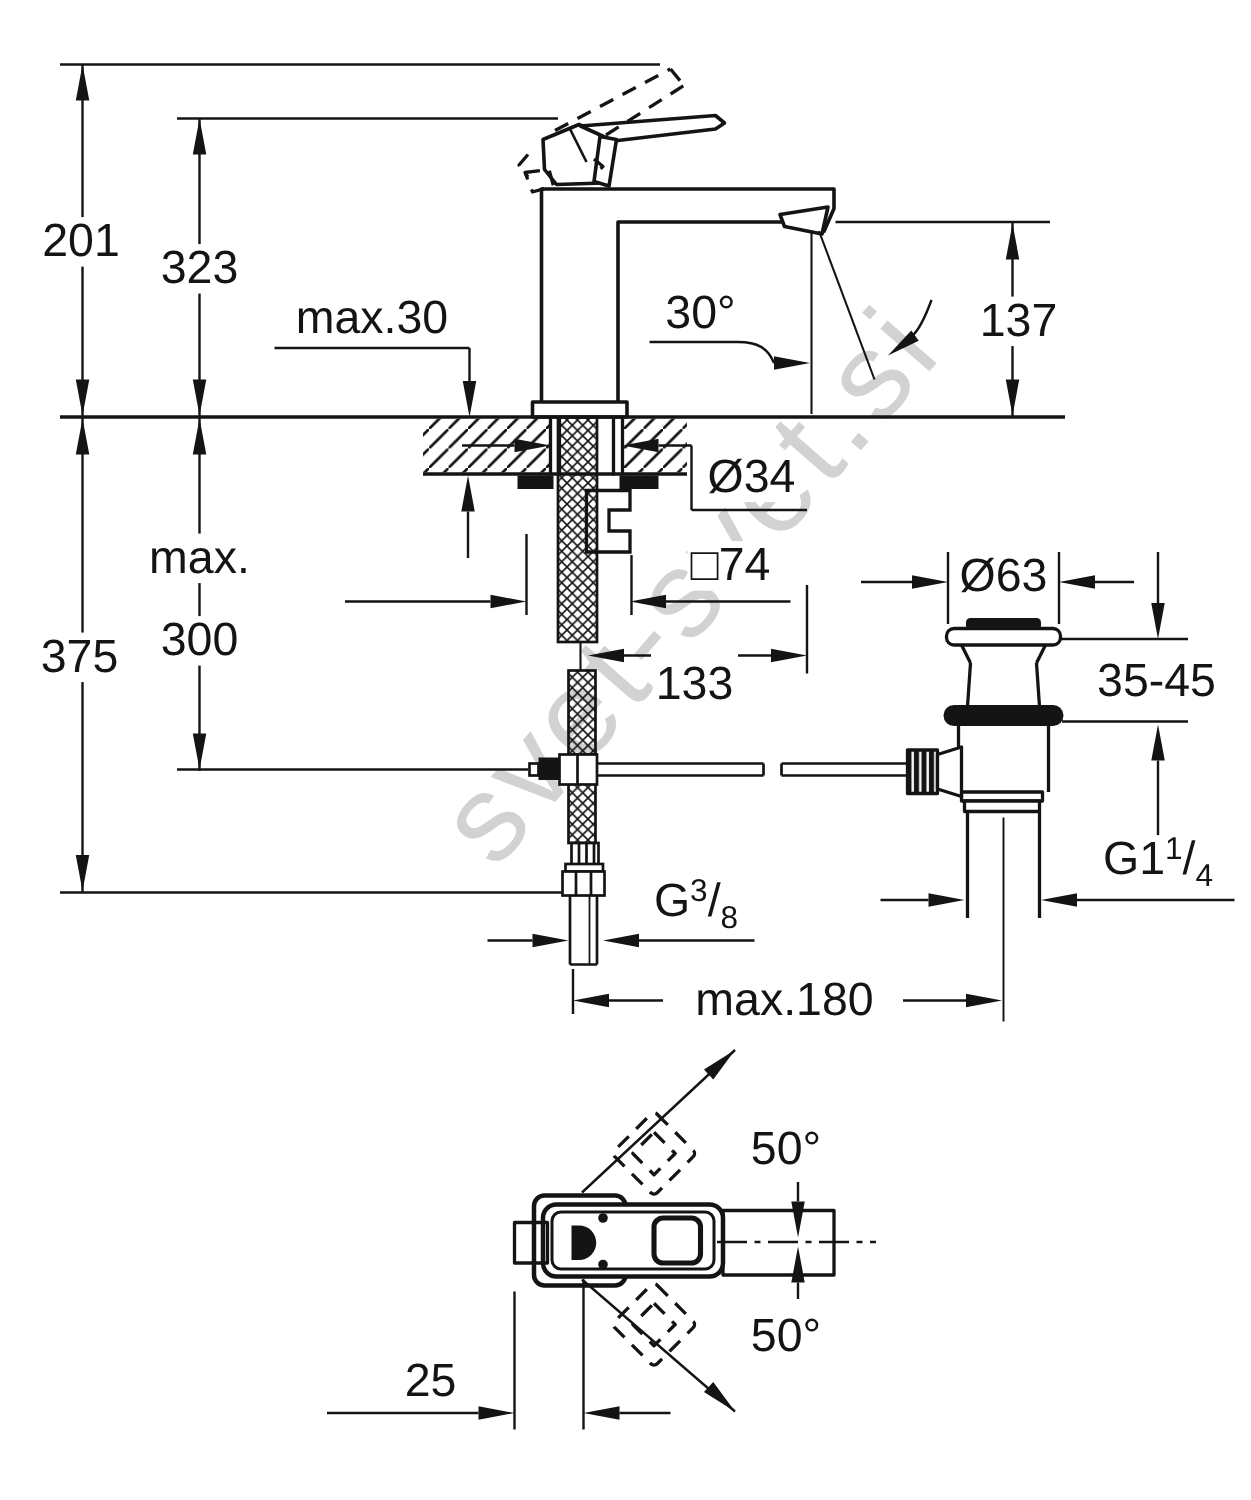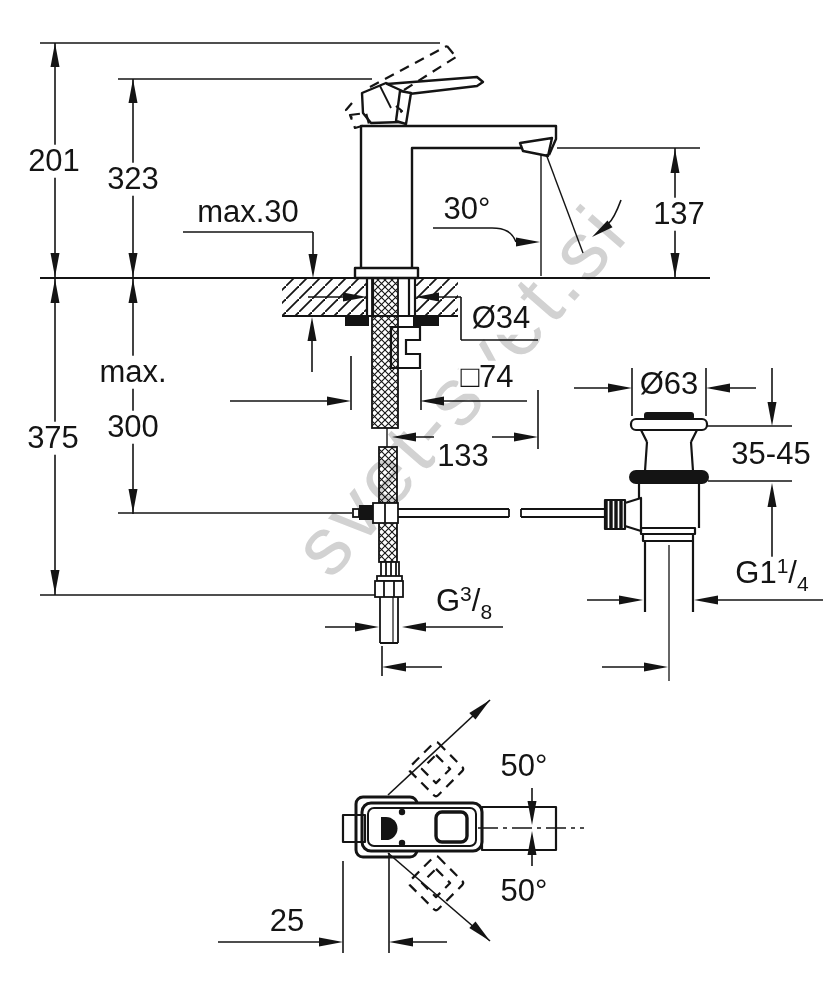--- a/index.html
+++ b/index.html
@@ -220,18 +220,19 @@
   <div class="lbl" style="left:133px;top:372px">max.</div>
   <div class="lbl" style="left:133px;top:427px">300</div>
   <div class="lbl" style="left:467px;top:209px">30°</div>
   <div class="lbl" style="left:679px;top:214px">137</div>
   <div class="lbl" style="left:501px;top:318px">Ø34</div>
   <div class="lbl" style="left:487px;top:377px">□74</div>
   <div class="lbl" style="left:463px;top:456px">133</div>
   <div class="lbl" style="left:669px;top:384px">Ø63</div>
   <div class="lbl" style="left:771px;top:454px">35-45</div>
   <div class="lbl" style="left:464px;top:601px"><span>G</span><sup class="fr">3</sup><span>/</span><sub class="fr">8</sub></div>
+  <div class="lbl" style="left:523px;top:667px">max.180</div>
   <div class="lbl" style="left:772px;top:573px"><span>G1</span><sup class="fr">1</sup><span>/</span><sub class="fr">4</sub></div>
   <div class="lbl" style="left:524px;top:766px">50°</div>
   <div class="lbl" style="left:524px;top:891px">50°</div>
   <div class="lbl" style="left:287px;top:921px">25</div>
 
 </div>
 
 </body></html>

